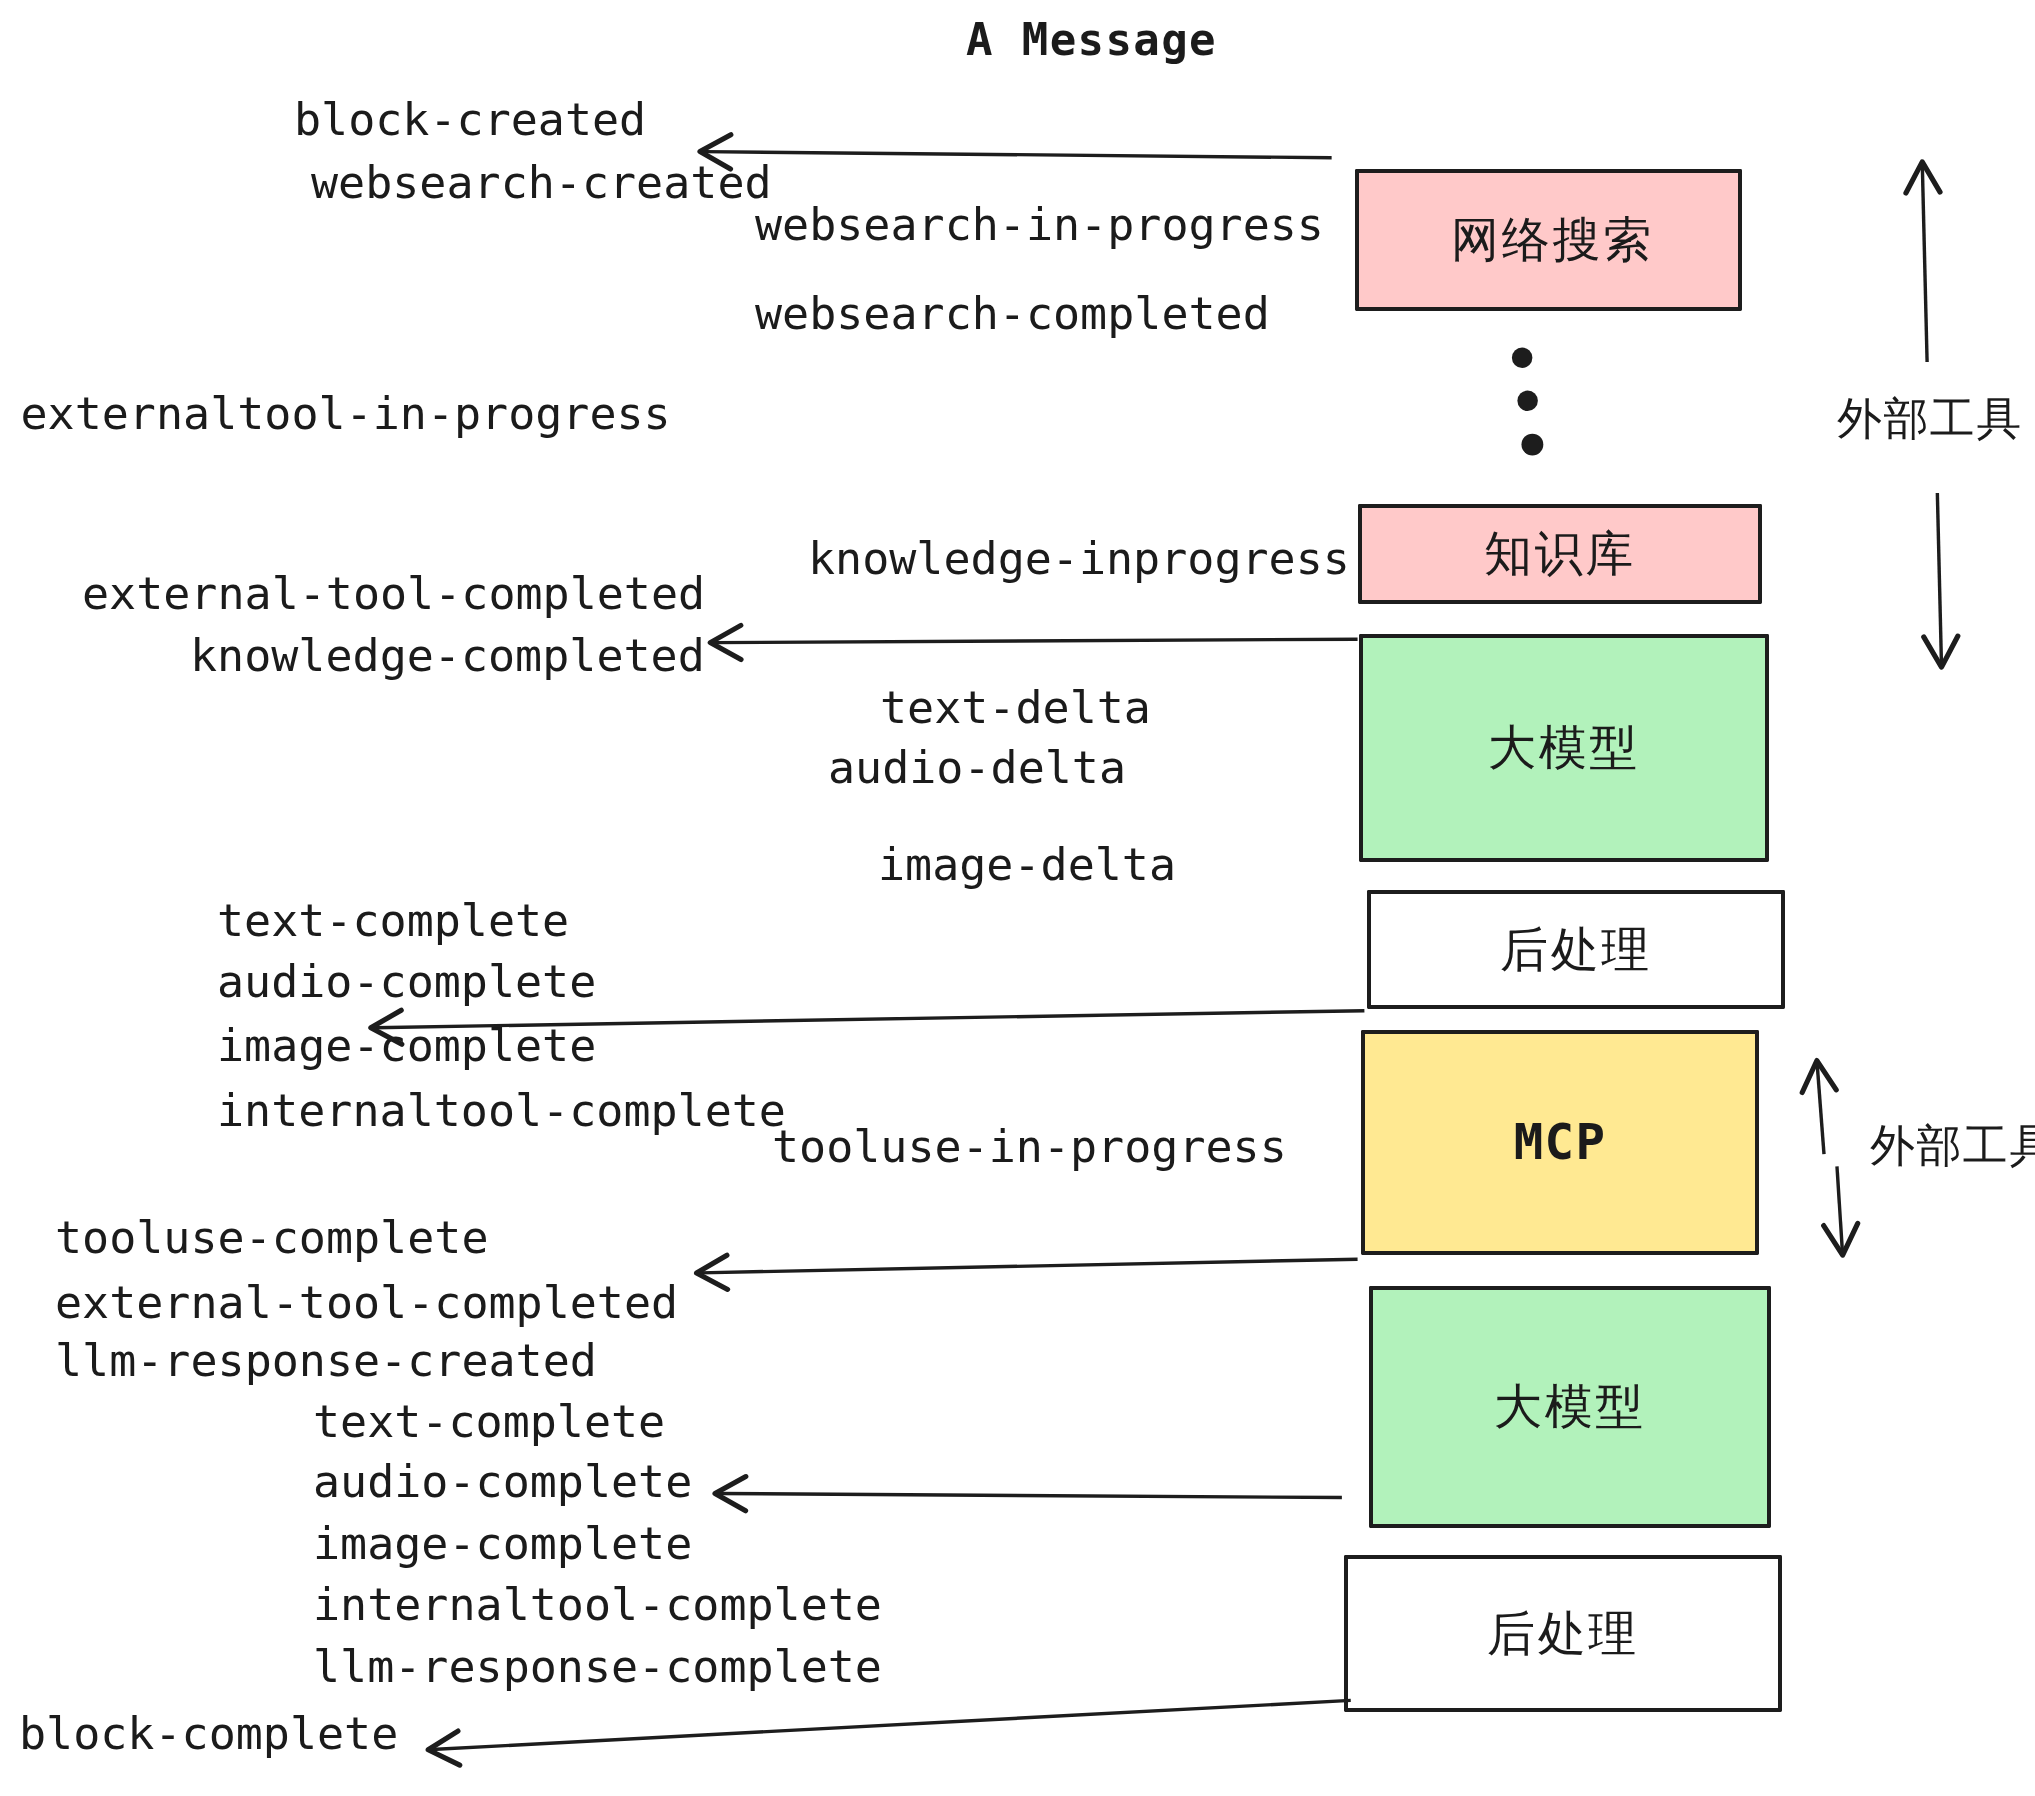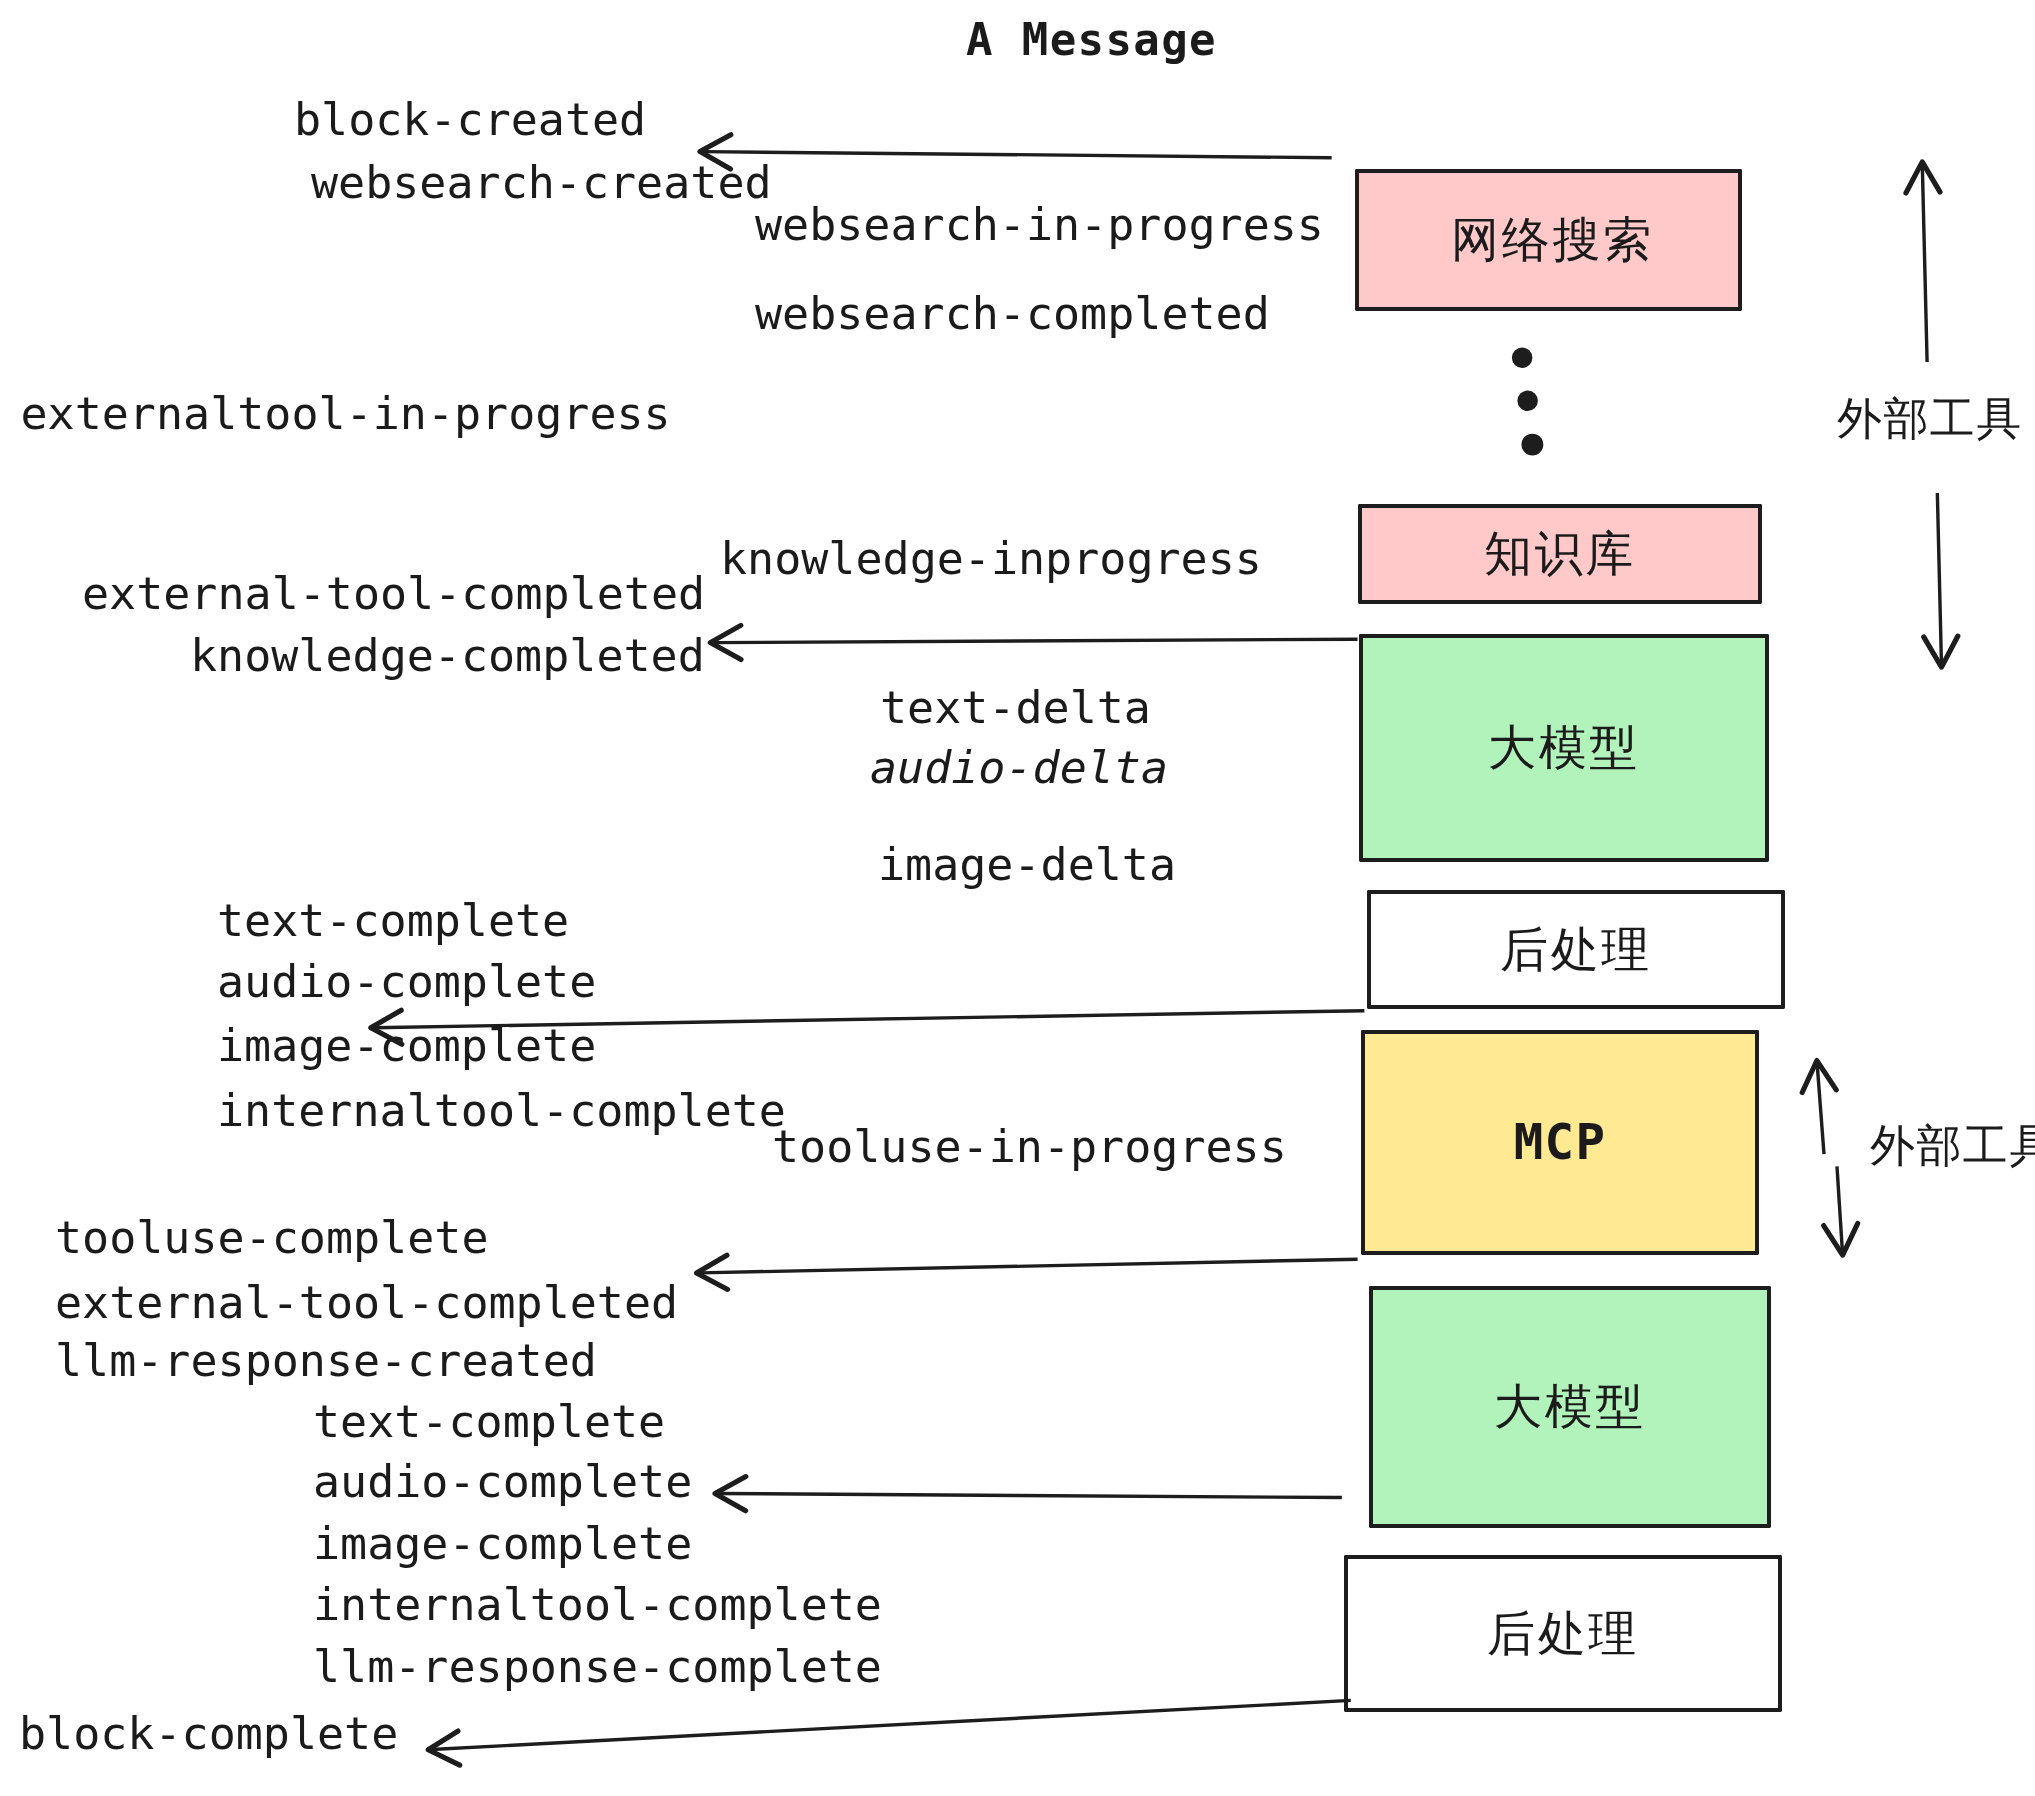--- a/index.html
+++ b/index.html
@@ -35,25 +35,25 @@
 
 <div class="canvas">
 
   <div class="title" style="left:966px;top:13.7px;">A Message</div>
 
   <div class="ev" style="left:294px;top:94px;">block-created</div>
   <div class="ev" style="left:311px;top:157px;">websearch-created</div>
   <div class="ev" style="left:755px;top:199px;">websearch-in-progress</div>
   <div class="ev" style="left:755px;top:288px;">websearch-completed</div>
   <div class="ev" style="left:20.5px;top:388px;">externaltool-in-progress</div>
-  <div class="ev" style="left:720px;top:533px;text-align:right;">knowledge-inprogress</div>
+  <div class="ev" style="left:808px;top:533px;text-align:right;">knowledge-inprogress</div>
   <div class="ev" style="left:82px;top:568px;">external-tool-completed</div>
   <div class="ev" style="left:190px;top:630px;">knowledge-completed</div>
   <div class="ev" style="left:880px;top:682px;">text-delta</div>
-  <div class="ev" style="left:870px;top:742px;font-style:italic;">audio-delta</div>
+  <div class="ev" style="left:828px;top:742px;">audio-delta</div>
   <div class="ev" style="left:878px;top:839px;">image-delta</div>
   <div class="ev" style="left:217px;top:895px;">text-complete</div>
   <div class="ev" style="left:217px;top:956px;">audio-complete</div>
   <div class="ev" style="left:217px;top:1020px;">image-complete</div>
   <div class="ev" style="left:217px;top:1085px;">internaltool-complete</div>
   <div class="ev" style="left:772px;top:1121px;">tooluse-in-progress</div>
   <div class="ev" style="left:55px;top:1212px;">tooluse-complete</div>
   <div class="ev" style="left:55px;top:1277px;">external-tool-completed</div>
   <div class="ev" style="left:55px;top:1335px;">llm-response-created</div>
   <div class="ev" style="left:313px;top:1396px;">text-complete</div>

